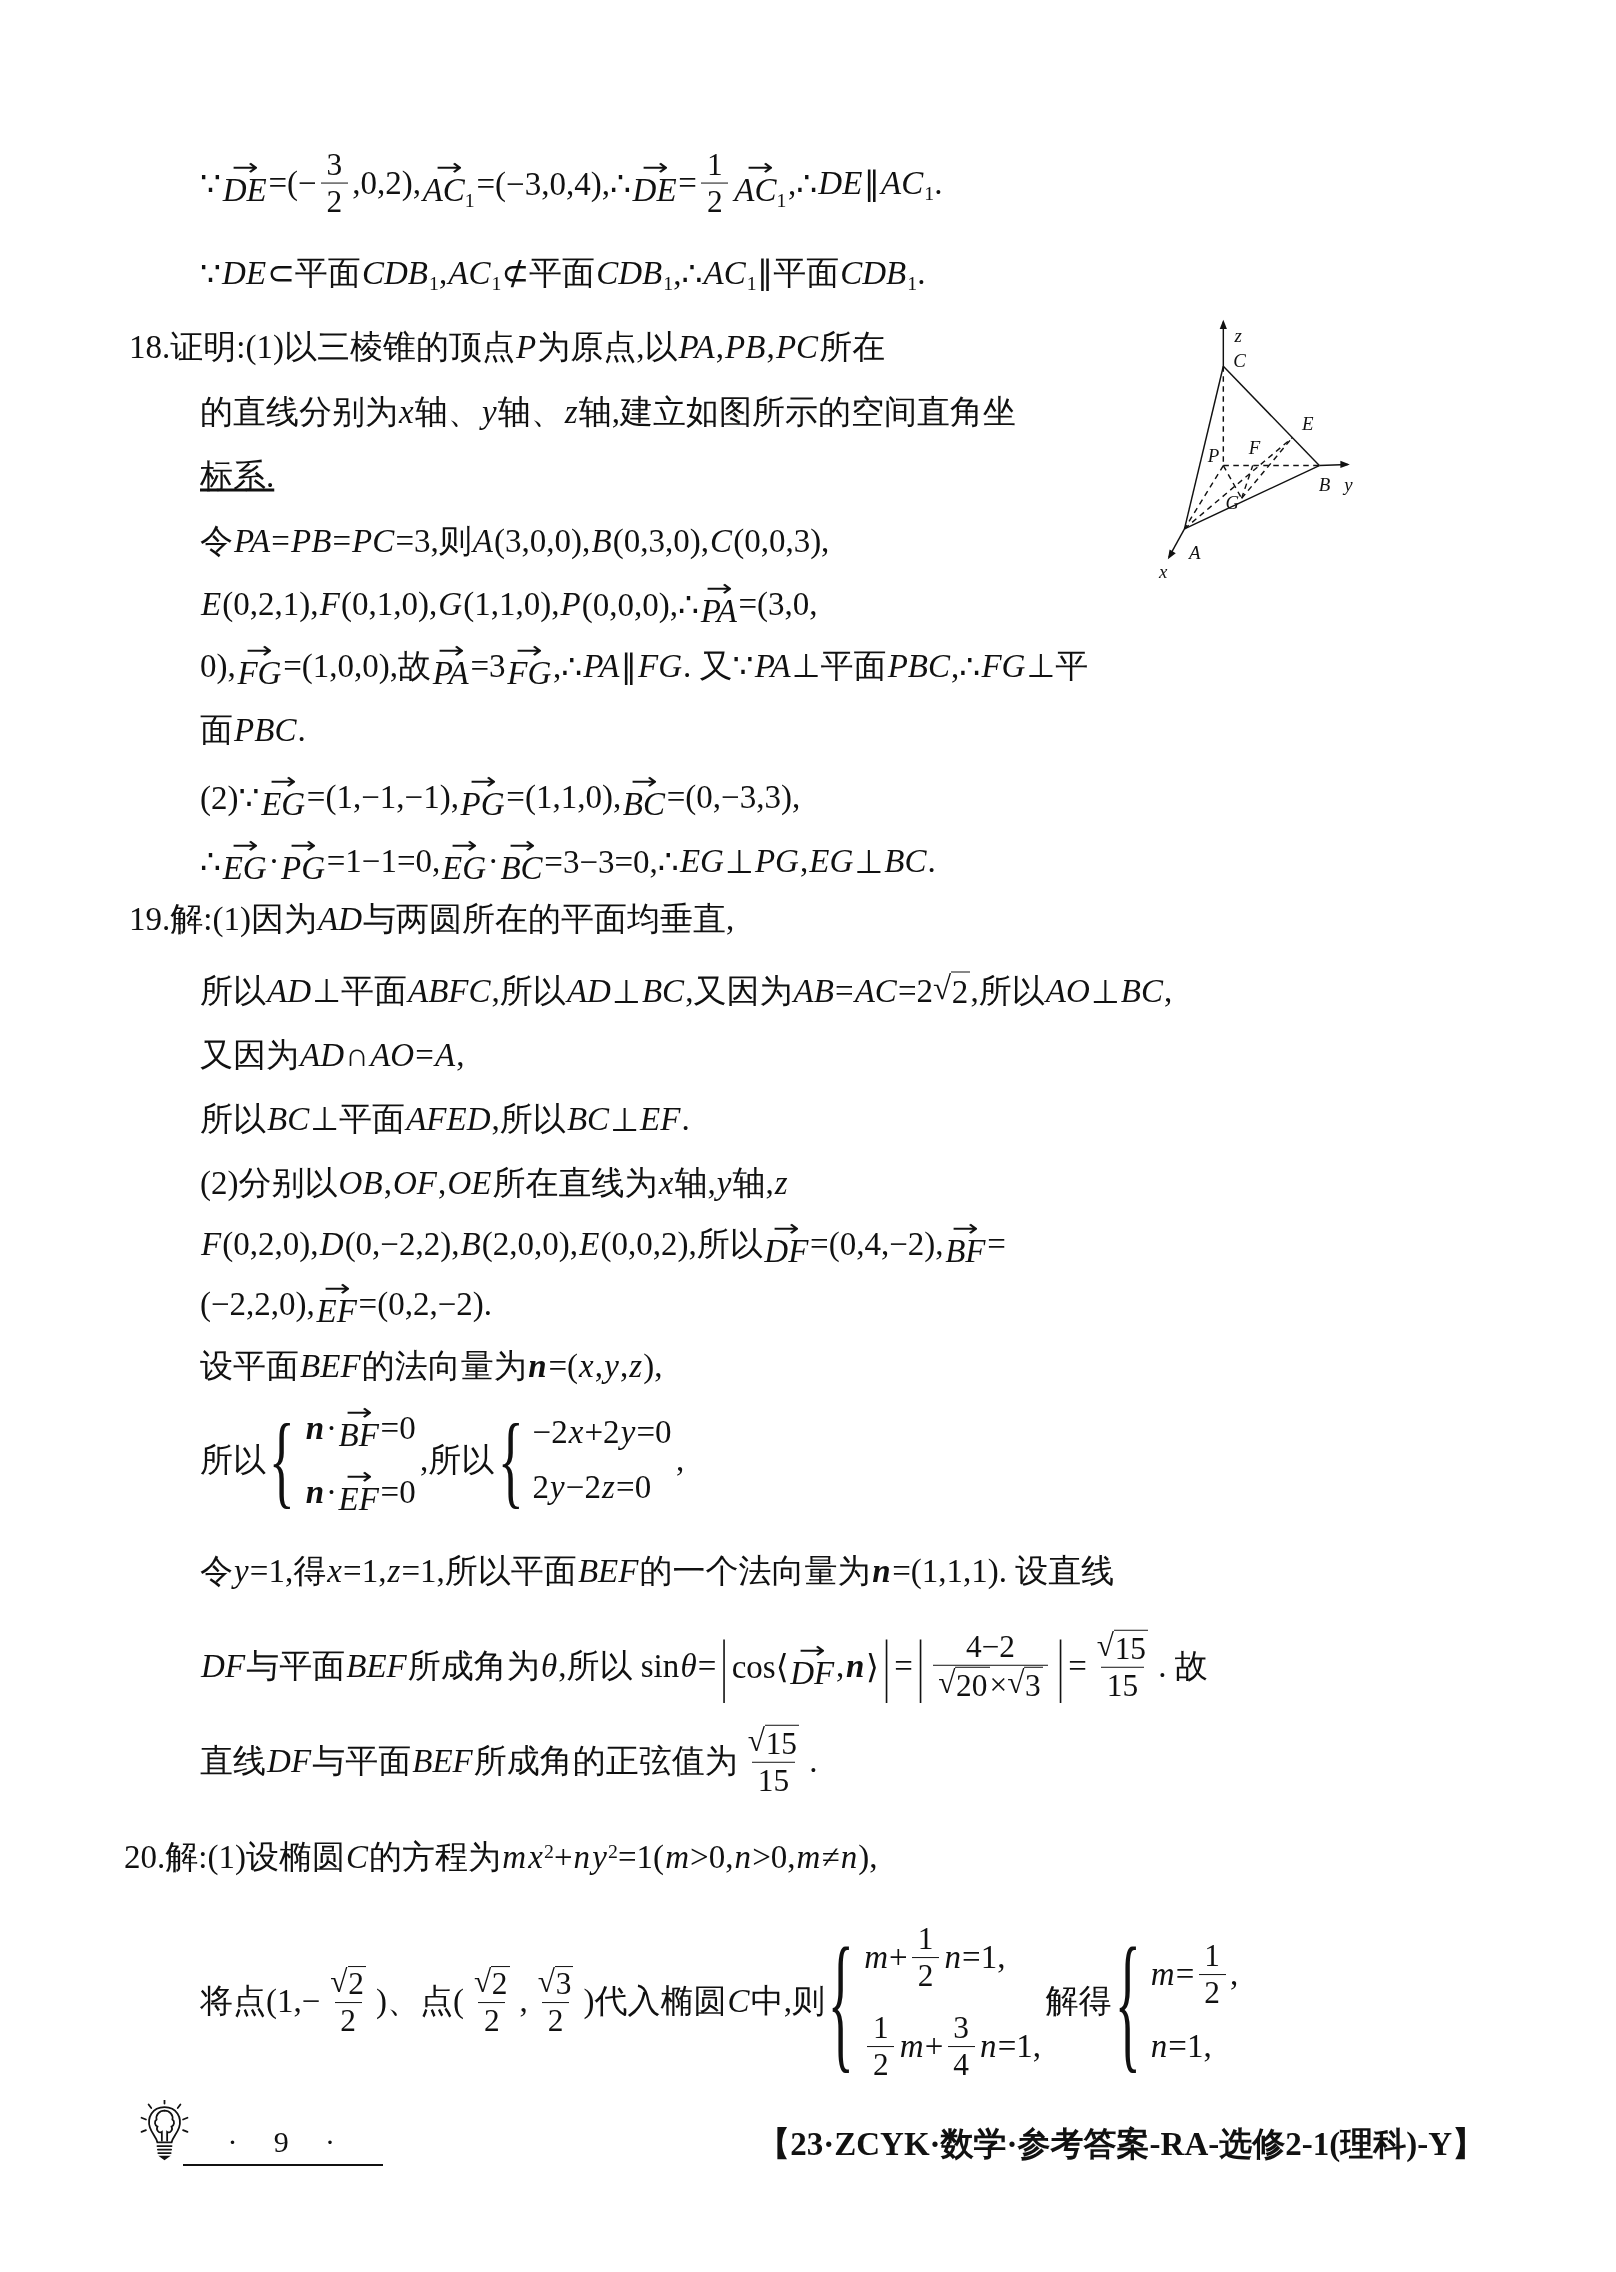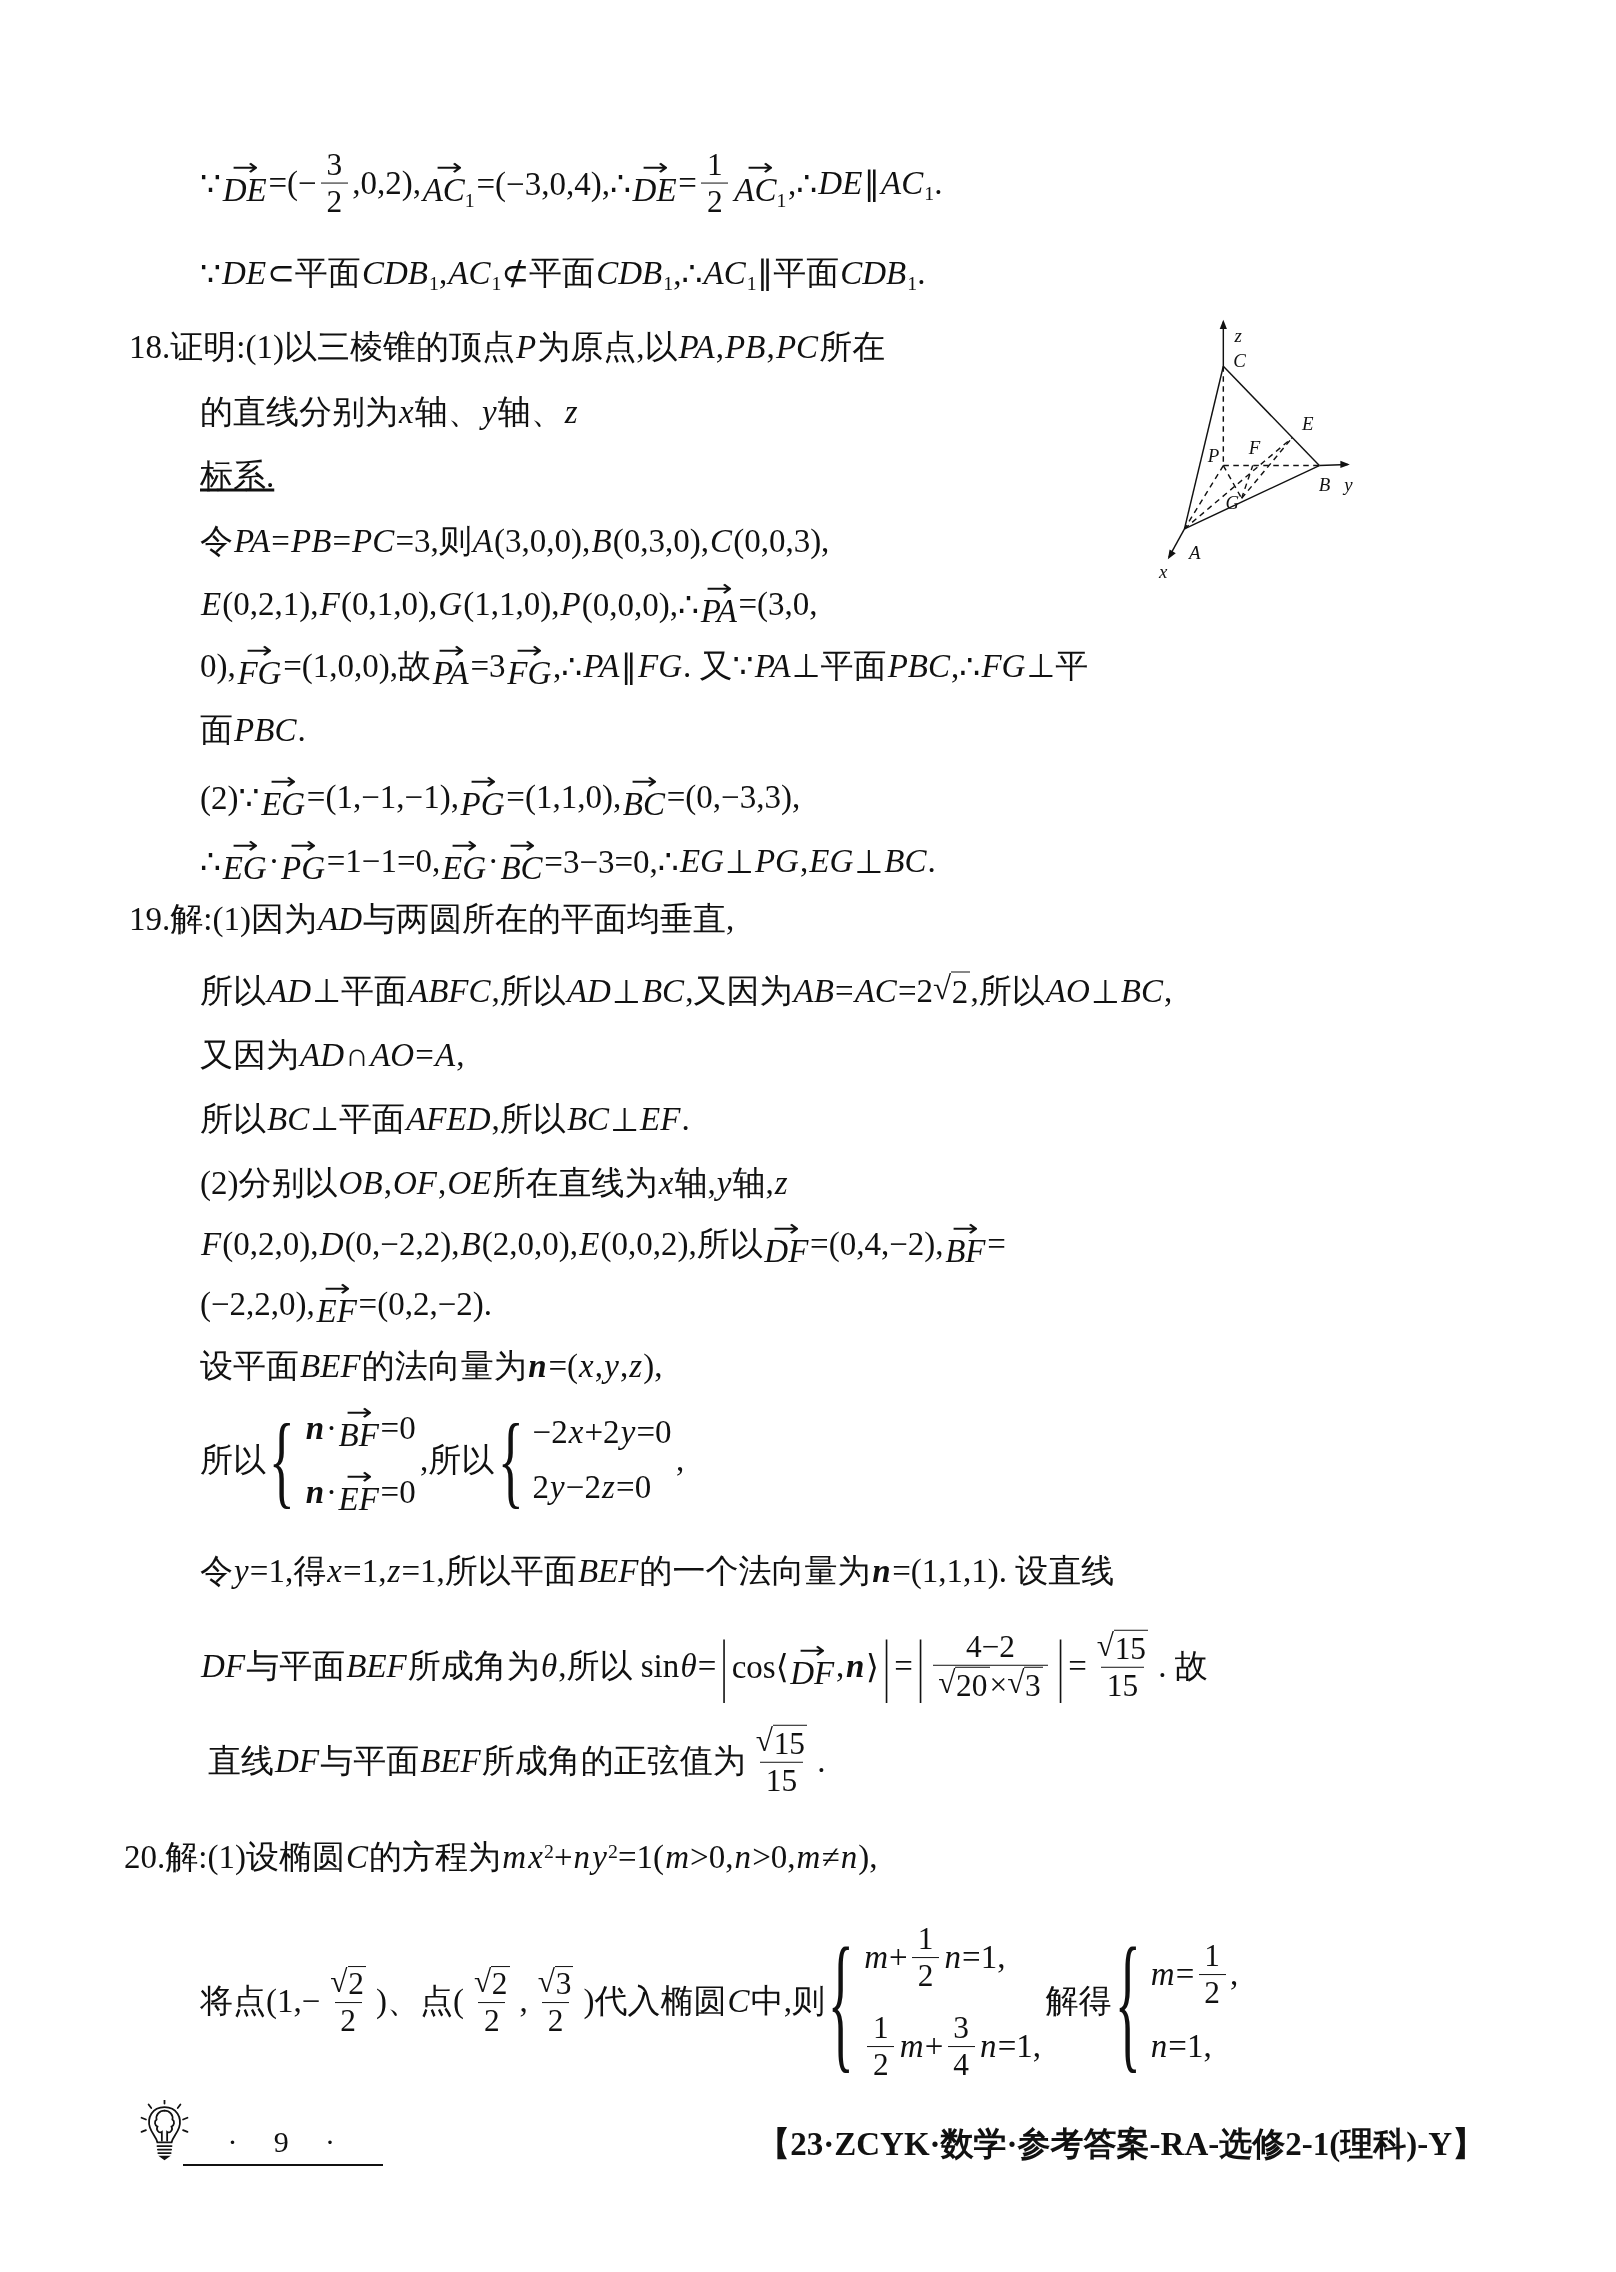--- a/index.html
+++ b/index.html
@@ -124,20 +124,21 @@
         <span><span class="it">PC</span></span>
         <span class="rm"> 所在</span>
       </div>
       <div class="line" style="left: 200px; top: 412px; text-align: right;">
         <span class="rm">的直线分别为 </span>
         <span><span class="it">x</span></span>
         <span class="rm"> 轴、</span>
         <span><span class="it">y</span></span>
         <span class="rm"> 轴、</span>
         <span><span class="it">z</span></span>
+        <span class="rm"> 轴,建立如图所示的空间直角坐</span>
       </div>
       <div class="line" style="left: 200px; top: 476px; text-decoration: underline;">
         <span class="rm">标系.</span>
       </div>
       <div class="line" style="left: 200px; top: 541px;">
         <span class="rm">令 </span>
         <span><span class="it">PA</span></span>
         <span class="rm">=</span>
         <span><span class="it">PB</span></span>
         <span class="rm">=</span>
@@ -490,21 +491,21 @@
               <span class="rad">√</span>
               <span class="rb">15</span>
             </span>
           </div>
           <div class="fd">
             <span class="rm">15</span>
           </div>
         </span>
         <span class="rm">. 故</span>
       </div>
-      <div class="line" style="left: 200px; top: 1761px; margin-left: 8px;">
+      <div class="line" style="left: 200px; top: 1761px;">
         <span class="rm">直线 </span>
         <span><span class="it">DF</span></span>
         <span class="rm"> 与平面 </span>
         <span><span class="it">BEF</span></span>
         <span class="rm"> 所成角的正弦值为</span>
         <span class="frac">
           <div class="fn">
             <span class="sqrt">
               <span class="rad">√</span>
               <span class="rb">15</span>

